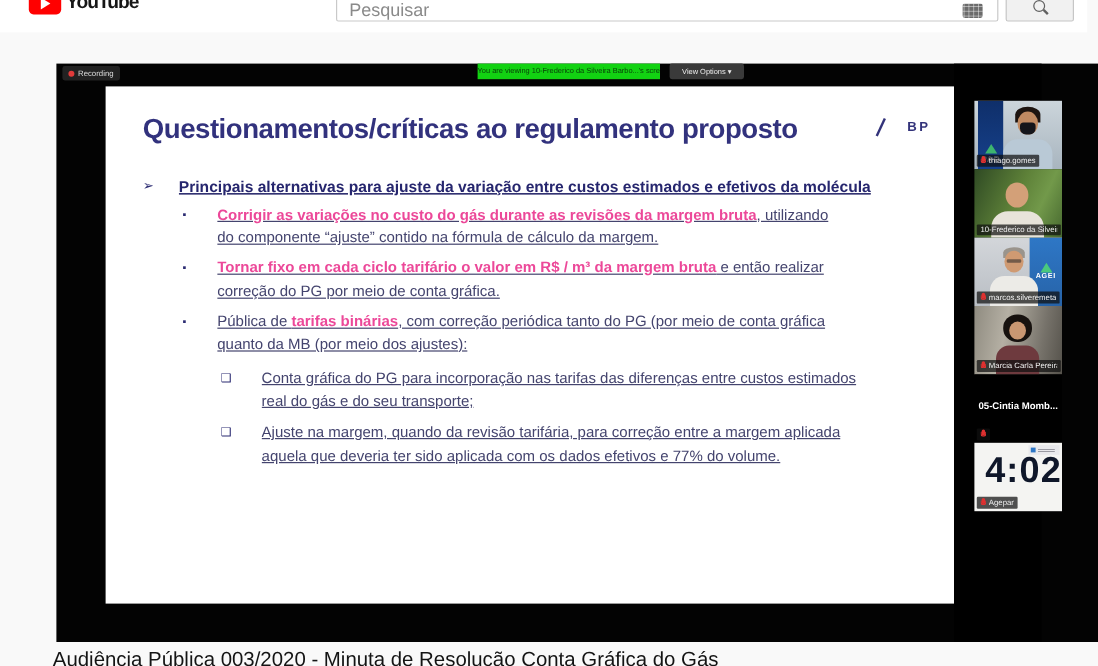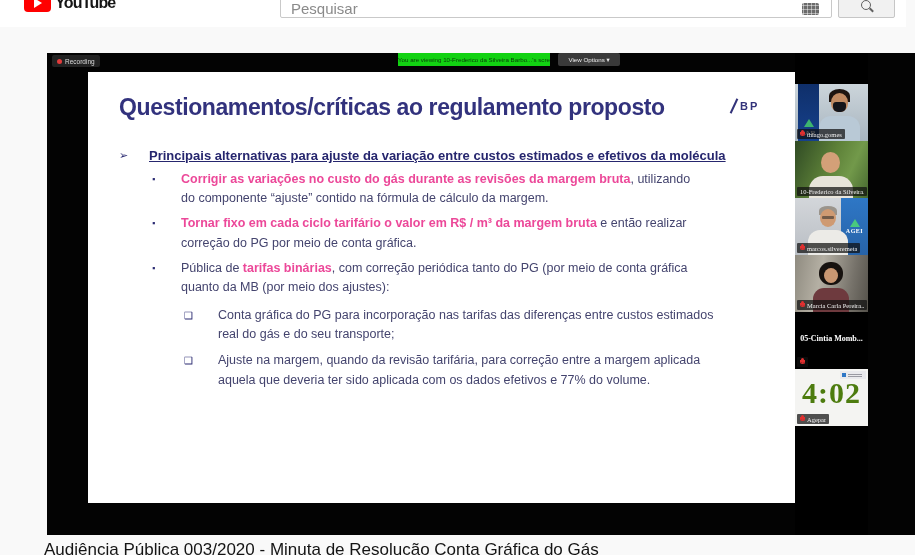--- a/index.html
+++ b/index.html
@@ -34,43 +34,43 @@
   .rec-text{color:#ddd;font-size:6.5px;}
   .green-banner{position:absolute;left:351px;top:0;width:152px;height:13px;background:#12d212;
     display:flex;align-items:center;justify-content:center;z-index:6;}
   .green-banner span{font-size:6.2px;color:#083d08;white-space:nowrap;overflow:hidden;}
   .view-options{position:absolute;left:511px;top:0;width:62px;height:13px;background:#3a3a3a;border-radius:2px;
     display:flex;align-items:center;justify-content:center;z-index:6;}
   .view-options span{font-size:6.2px;color:#ececec;white-space:nowrap;}
   
   .slide{position:absolute;left:41px;top:19px;width:744px;height:431px;background:#ffffff;overflow:hidden;z-index:1;}
   .slide-title{position:absolute;left:31px;top:22px;font-size:23px;font-weight:bold;color:#32327d;letter-spacing:-0.4px;white-space:nowrap;}
-  .bp-logo{position:absolute;left:645px;top:26px;display:flex;align-items:center;gap:5px;}
+  .bp-logo{position:absolute;left:645px;top:26px;display:flex;align-items:center;gap:21px;}
   .bp-slash{width:2px;height:16px;background:#33337a;transform:rotate(25deg);}
   .bp-text{font-size:11px;font-weight:bold;color:#33337a;letter-spacing:2px;}
   .slide-items{position:absolute;left:0;top:0;width:744px;}
   .item{display:flex;}
   .item .bullet{flex:none;color:#2b2b72;line-height:19.5px;}
   .lvl1{padding-left:31px;} .lvl1 .bullet{width:30px;font-size:11px;}
   .lvl2{padding-left:64px;} .lvl2 .bullet{width:29px;font-size:9px;}
   .lvl3{padding-left:96px;} .lvl3 .bullet{width:34px;font-size:10px;}
   .item:nth-child(1){margin-top:74px;}
   .item:nth-child(2){margin-top:4px;}
   .item:nth-child(3){margin-top:5.5px;}
   .item:nth-child(4){margin-top:5.5px;}
   .item:nth-child(5){margin-top:8px;}
   .item:nth-child(6){margin-top:6.5px;}
   .lines{flex:1;min-width:0;}
-  .line{white-space:nowrap;overflow:hidden;height:19.5px;line-height:19.5px;font-size:12.5px;color:#44446e;}
+  .line{white-space:nowrap;overflow:hidden;height:19.5px;line-height:19.5px;font-size:12.5px;color:#44446e;text-decoration:underline;}
   .lvl1 .line{font-size:13px;}
   .line .b{font-weight:bold;color:#ec4899;}
   .line .u{text-decoration:underline;font-weight:bold;color:#26266e;}
   
   .pcol{position:absolute;left:748px;top:0;width:73px;height:482px;background:#000;z-index:8;}
-  .pstack{position:absolute;left:0;top:31px;width:73px;font-family:Liberation Serif, serif;}
+  .pstack{position:absolute;left:17px;top:31px;width:73px;}
   .tile{position:relative;width:73px;height:57px;overflow:hidden;background:#111;}
   .plabel{position:absolute;left:2px;bottom:2px;display:flex;align-items:center;gap:2px;
     background:rgba(15,15,15,.72);padding:1px 3px;max-width:64px;border-radius:1px;z-index:3;}
   .ptext{color:#efefef;font-size:6.5px;white-space:nowrap;overflow:hidden;}
   .mic{display:inline-block;width:5px;height:8px;position:relative;flex:none;}
   .mic::before{content:"";position:absolute;left:1px;top:0;width:3px;height:5px;background:#e03030;border-radius:1.5px;}
   .mic::after{content:"";position:absolute;left:0;top:2px;width:5px;height:4px;border:1px solid #e03030;border-top:none;
     border-radius:0 0 3px 3px;box-sizing:border-box;}
   
   .s1{background:linear-gradient(180deg,#ccd5db,#a8b5bf);}
@@ -94,21 +94,21 @@
   .s3 .head{position:absolute;left:25px;top:11px;width:16px;height:18px;border-radius:50%;background:#cf9a72;}
   .s3 .glasses{position:absolute;left:27px;top:18px;width:12px;height:3px;background:rgba(40,40,40,.55);border-radius:1px;}
   .s3 .body{position:absolute;left:13px;top:32px;width:40px;height:26px;border-radius:12px 12px 0 0;background:#ecebe7;}
   .s4{background:linear-gradient(100deg,#8f8b80,#b5b0a4 35%,#76726a 75%,#55524b);}
   .s4 .hair{position:absolute;left:24px;top:7px;width:24px;height:23px;border-radius:48%;background:#17120f;}
   .s4 .head{position:absolute;left:29px;top:13px;width:14px;height:15px;border-radius:50%;background:#c99772;}
   .s4 .body{position:absolute;left:18px;top:33px;width:36px;height:25px;border-radius:11px 11px 0 0;background:#6e3a3e;}
   .name-only{background:#000;}
   .center-name{position:absolute;left:0;right:0;top:22px;text-align:center;color:#fff;font-weight:bold;font-size:8px;white-space:nowrap;}
   .timer{background:#f4f4f2;}
-  .timer-text{position:absolute;left:0;right:0;top:7px;text-align:center;font-weight:800;font-size:30px;color:#4d7c0f;letter-spacing:1px;}
+  .timer-text{position:absolute;left:0;right:0;top:7px;text-align:right;font-weight:800;font-size:30px;color:#0f172a;letter-spacing:1px;}
   .watermark{position:absolute;right:2px;top:2px;width:26px;height:8px;background:#e9e9ec;display:flex;align-items:center;gap:2px;padding-left:2px;box-sizing:border-box;}
   .watermark::before{content:"";width:4px;height:4px;background:#2e77c6;}
   .watermark::after{content:"";width:14px;height:3px;background:repeating-linear-gradient(#9a9aa2 0 1px,transparent 1px 2px);}
   
   .video-title{position:absolute;left:44px;top:538px;font-size:17px;line-height:24px;color:#141414;white-space:nowrap;z-index:2;}
 </style>
 </head>
 <body>
 
 <div class="yt-header">

